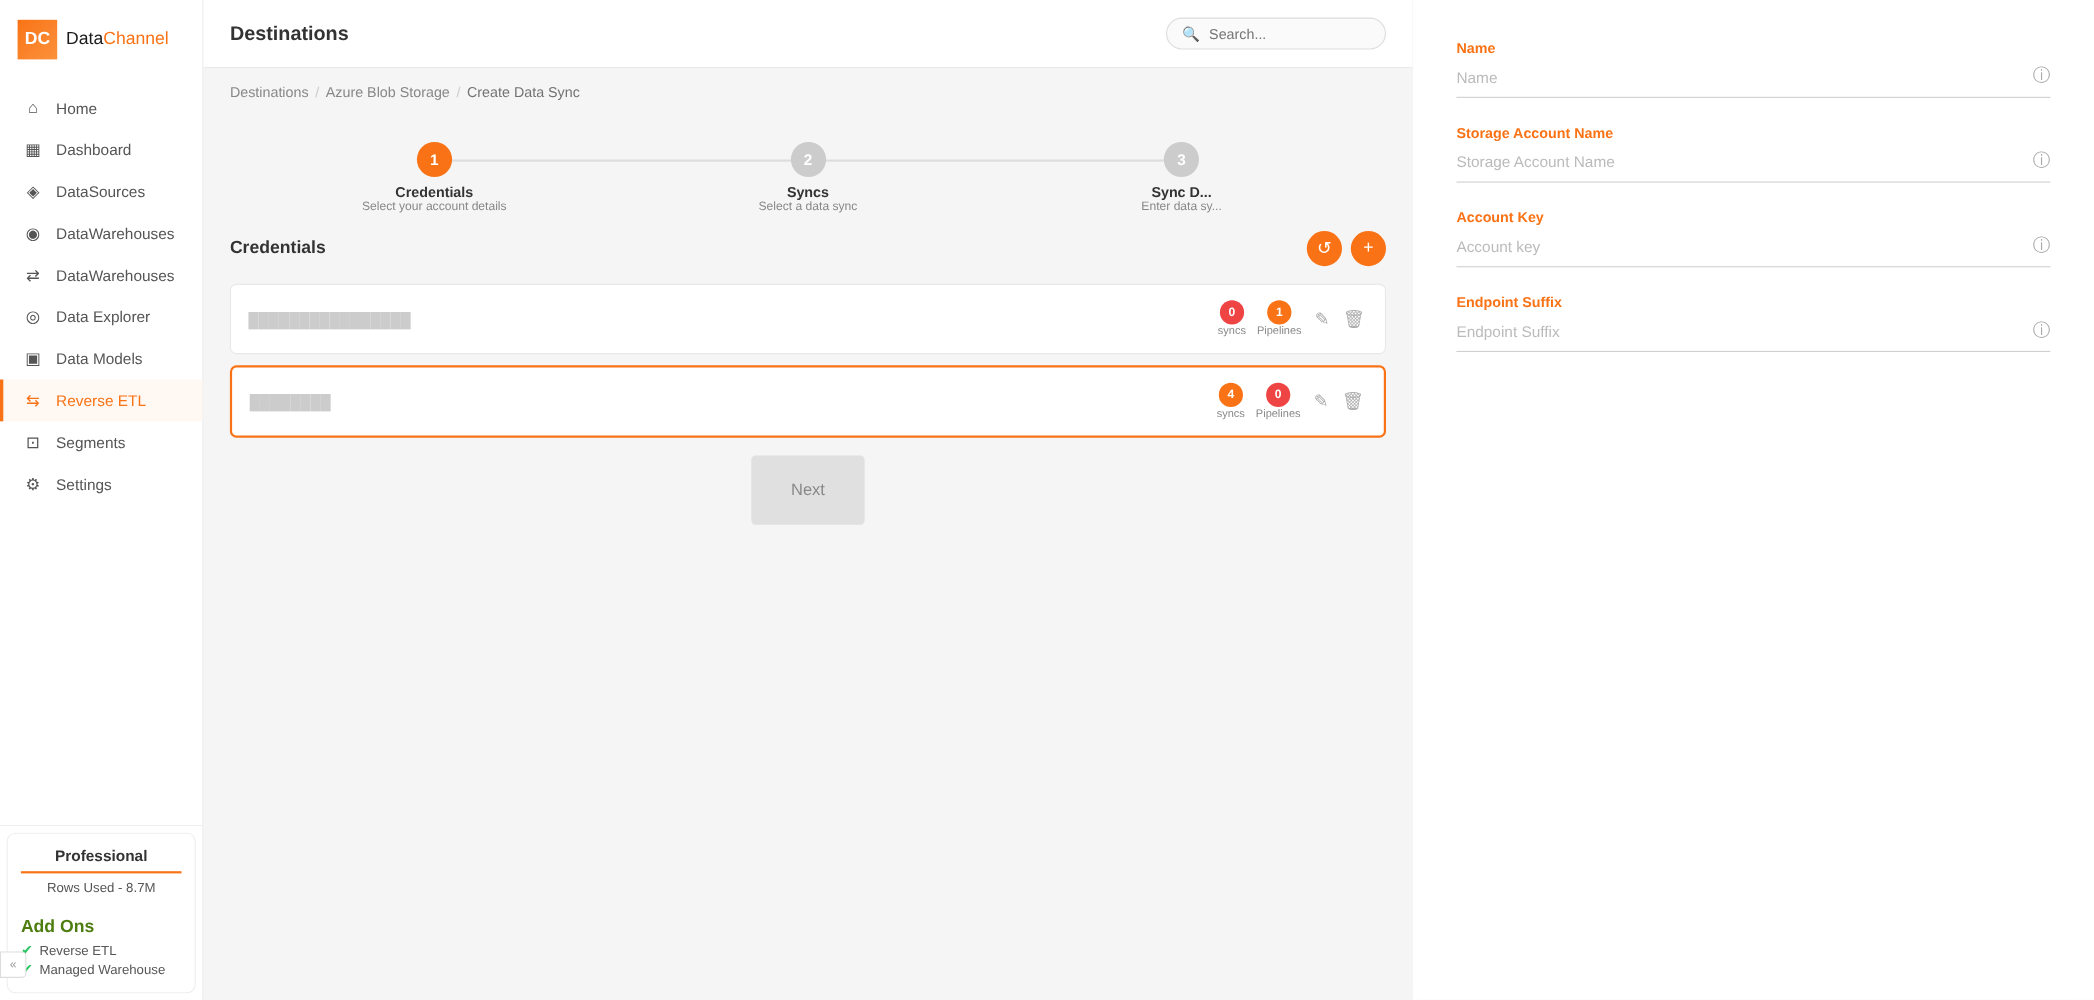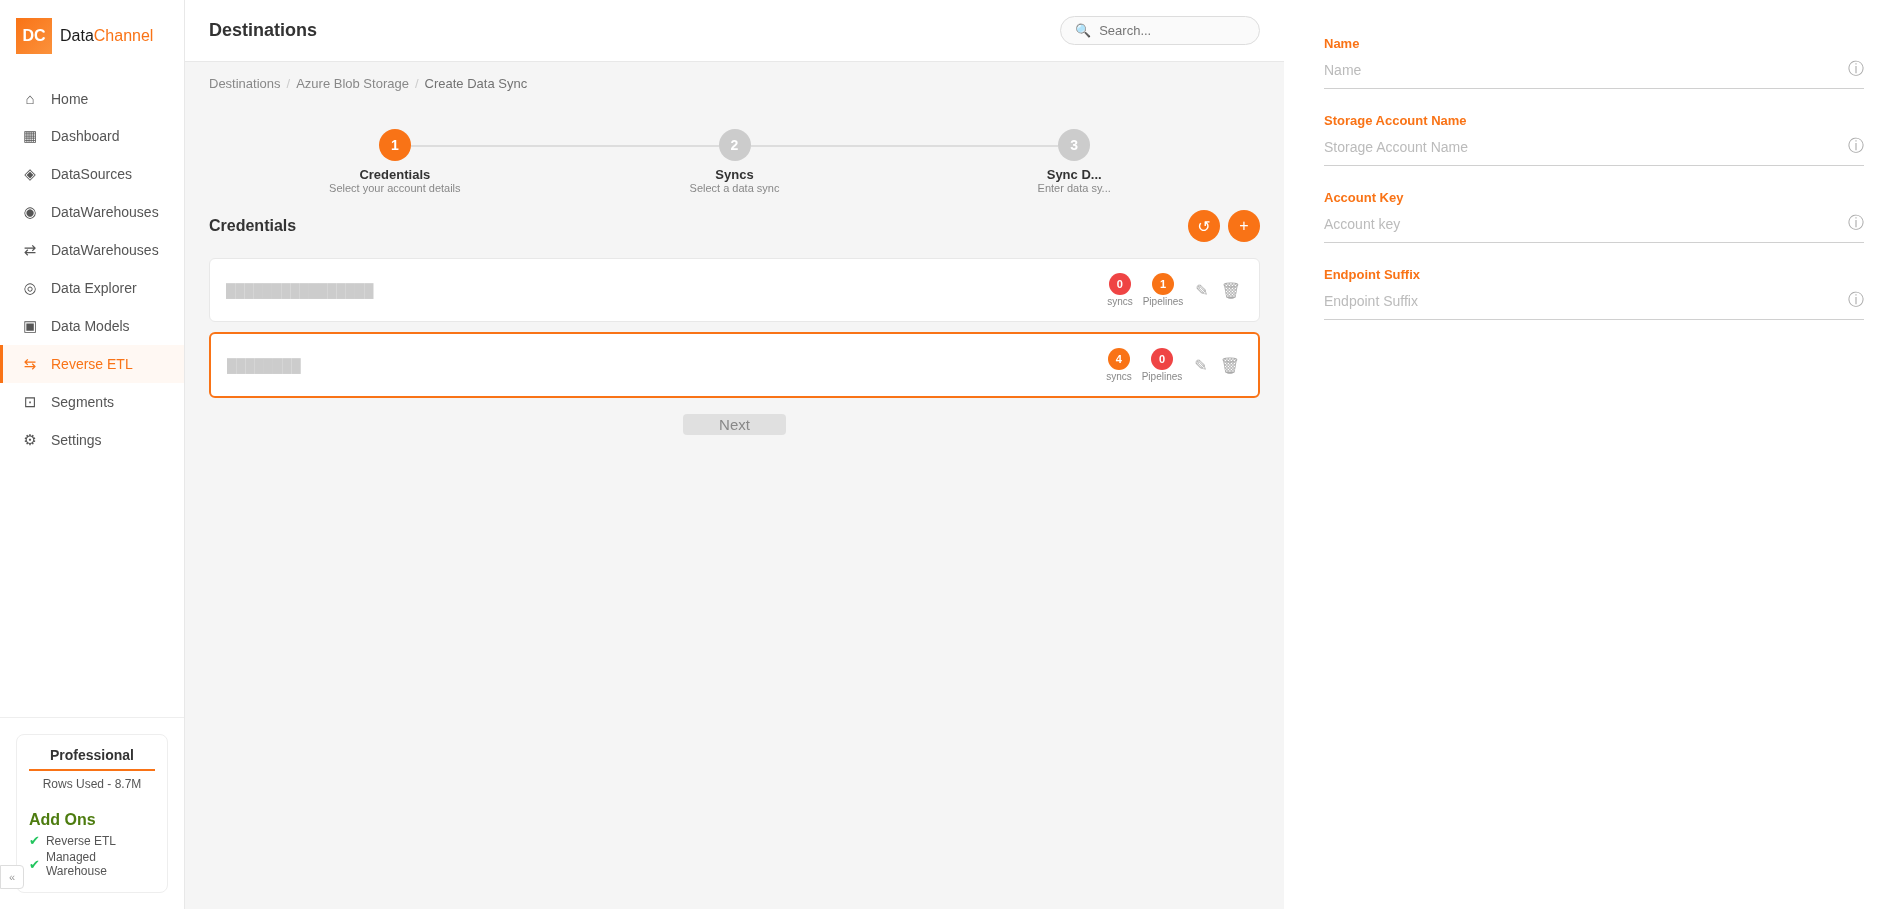--- a/index.html
+++ b/index.html
@@ -45,21 +45,21 @@
       cursor: pointer;
       color: #555;
       font-size: 14px;
       border-left: 3px solid transparent;
       transition: background 0.15s;
     }
     .nav-item.active { color: #f97316; border-left: 3px solid #f97316; background: #fff8f3; }
     .nav-item .nav-icon { width: 18px; text-align: center; font-size: 15px; }
 
     .sidebar-bottom {
-      padding: 16px;
+      padding: 6px;
       border-top: 1px solid #eee;
     }
     .plan-box {
       background: #fff;
       border: 1px solid #eee;
       border-radius: 8px;
       padding: 12px;
     }
     .plan-title {
       font-size: 14px;
@@ -247,21 +247,21 @@
       font-size: 16px;
       padding: 2px;
     }
 
     .next-btn-container { display: flex; justify-content: center; margin-top: 16px; }
     .next-btn {
       background: #e0e0e0;
       color: #888;
       border: none;
       border-radius: 4px;
-      padding: 2px 36px;
+      padding: 23px 36px;
       font-size: 15px;
       cursor: pointer;
     }
 
     
     .right-panel {
       width: 620px;
       background: #fff;
       box-shadow: -4px 0 20px rgba(0,0,0,0.12);
       display: flex;

